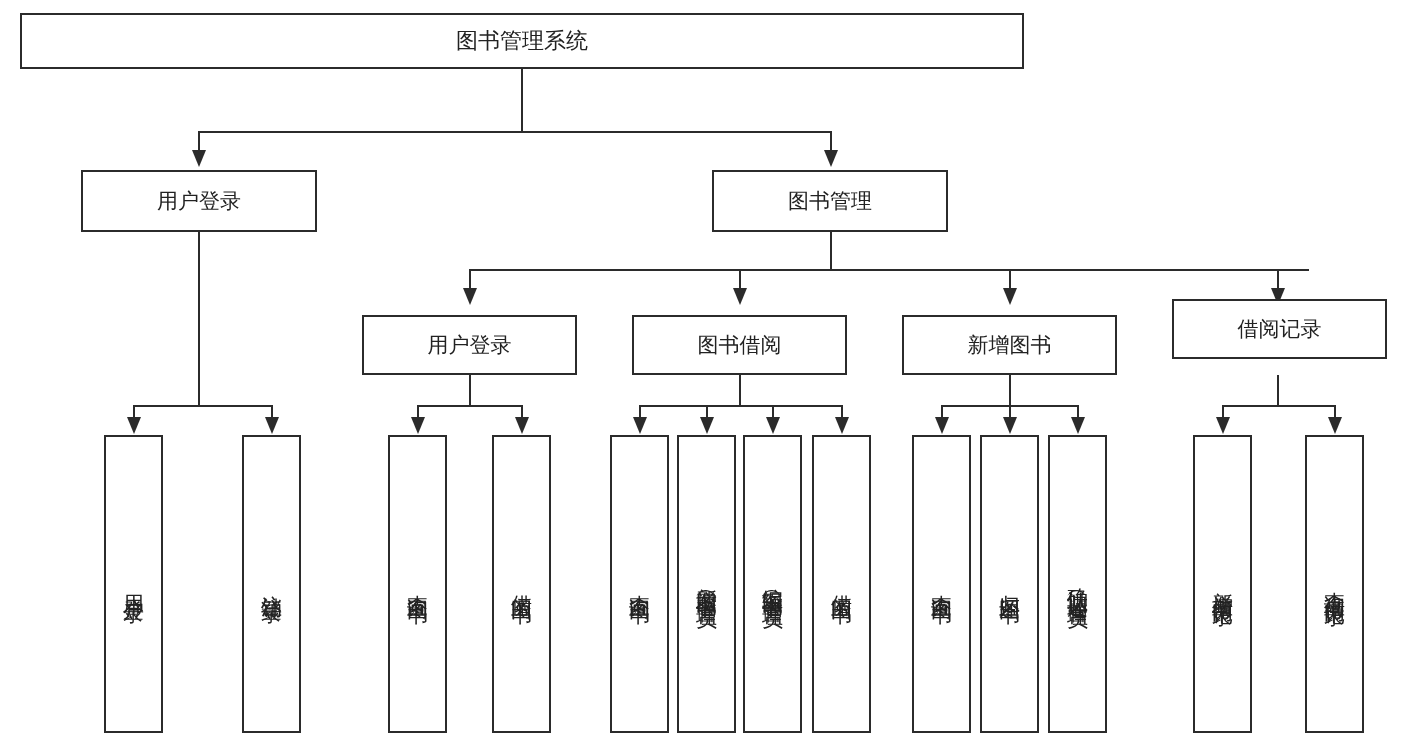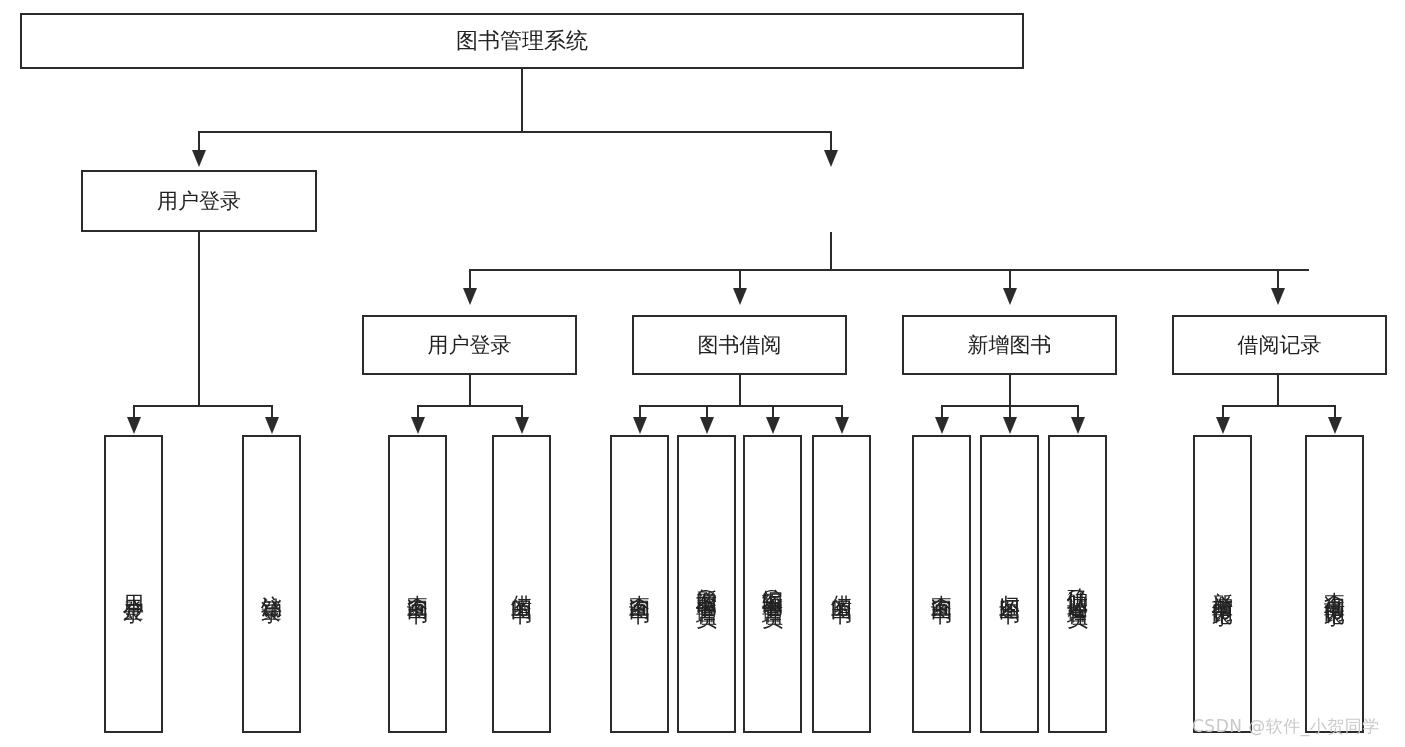--- a/index.html
+++ b/index.html
@@ -71,20 +71,23 @@
 
   <div class="ln v" style="left:198px;top:131px;height:22px;"></div>
   <div class="arrow" style="left:192px;top:150px;"></div>
   <div class="ln v" style="left:830px;top:131px;height:22px;"></div>
   <div class="arrow" style="left:824px;top:150px;"></div>
 
   <div class="node horiz" style="left:81px;top:170px;width:236px;height:62px;">
     <span class="lbl">用户登录</span>
   </div>
 
+  <div class="node horiz" style="left:712px;top:170px;width:236px;height:62px;">
+    <span class="lbl">图书管理</span>
+  </div>
 
   <div class="ln v" style="left:198px;top:232px;height:174px;"></div>
   <div class="ln h" style="left:133px;top:405px;width:139px;"></div>
   <div class="ln v" style="left:133px;top:405px;height:14px;"></div>
   <div class="arrow" style="left:127px;top:417px;"></div>
   <div class="ln v" style="left:271px;top:405px;height:14px;"></div>
   <div class="arrow" style="left:265px;top:417px;"></div>
 
   <div class="ln v" style="left:830px;top:232px;height:38px;"></div>
   <div class="ln h" style="left:469px;top:269px;width:840px;"></div>
@@ -100,21 +103,21 @@
 
   <div class="node horiz" style="left:362px;top:315px;width:215px;height:60px;">
     <span class="lbl">用户登录</span>
   </div>
   <div class="node horiz" style="left:632px;top:315px;width:215px;height:60px;">
     <span class="lbl">图书借阅</span>
   </div>
   <div class="node horiz" style="left:902px;top:315px;width:215px;height:60px;">
     <span class="lbl">新增图书</span>
   </div>
-  <div class="node horiz" style="left:1172px;top:315px;width:215px;height:60px;">
+  <div class="node horiz" style="left:1172px;top:299px;width:215px;height:60px;">
     <span class="lbl">借阅记录</span>
   </div>
 
   <div class="ln v" style="left:469px;top:375px;height:31px;"></div>
   <div class="ln h" style="left:417px;top:405px;width:105px;"></div>
   <div class="ln v" style="left:417px;top:405px;height:14px;"></div>
   <div class="arrow" style="left:411px;top:417px;"></div>
   <div class="ln v" style="left:521px;top:405px;height:14px;"></div>
   <div class="arrow" style="left:515px;top:417px;"></div>
 
@@ -182,15 +185,14 @@
     <span class="lbl">确认归还（管理员）</span>
   </div>
 
   <div class="node vert" style="left:1193px;top:435px;width:59px;height:298px;">
     <span class="lbl">新增借阅记录</span>
   </div>
   <div class="node vert" style="left:1305px;top:435px;width:59px;height:298px;">
     <span class="lbl">查询借阅记录</span>
   </div>
 
-  <div class="watermark" style="left:1192px;top:715px;">CSDN @软件_小贺同学</div>
 
 </div>
 
 </body></html>

